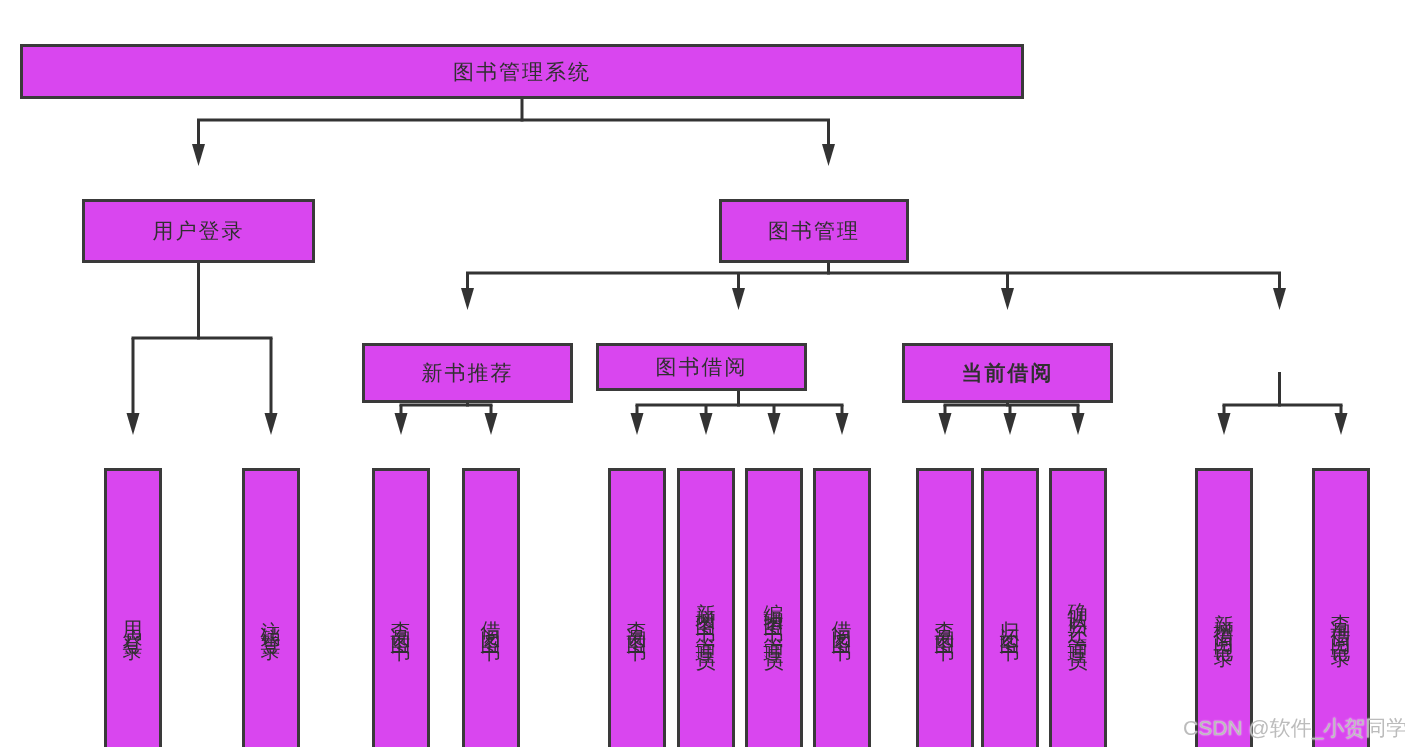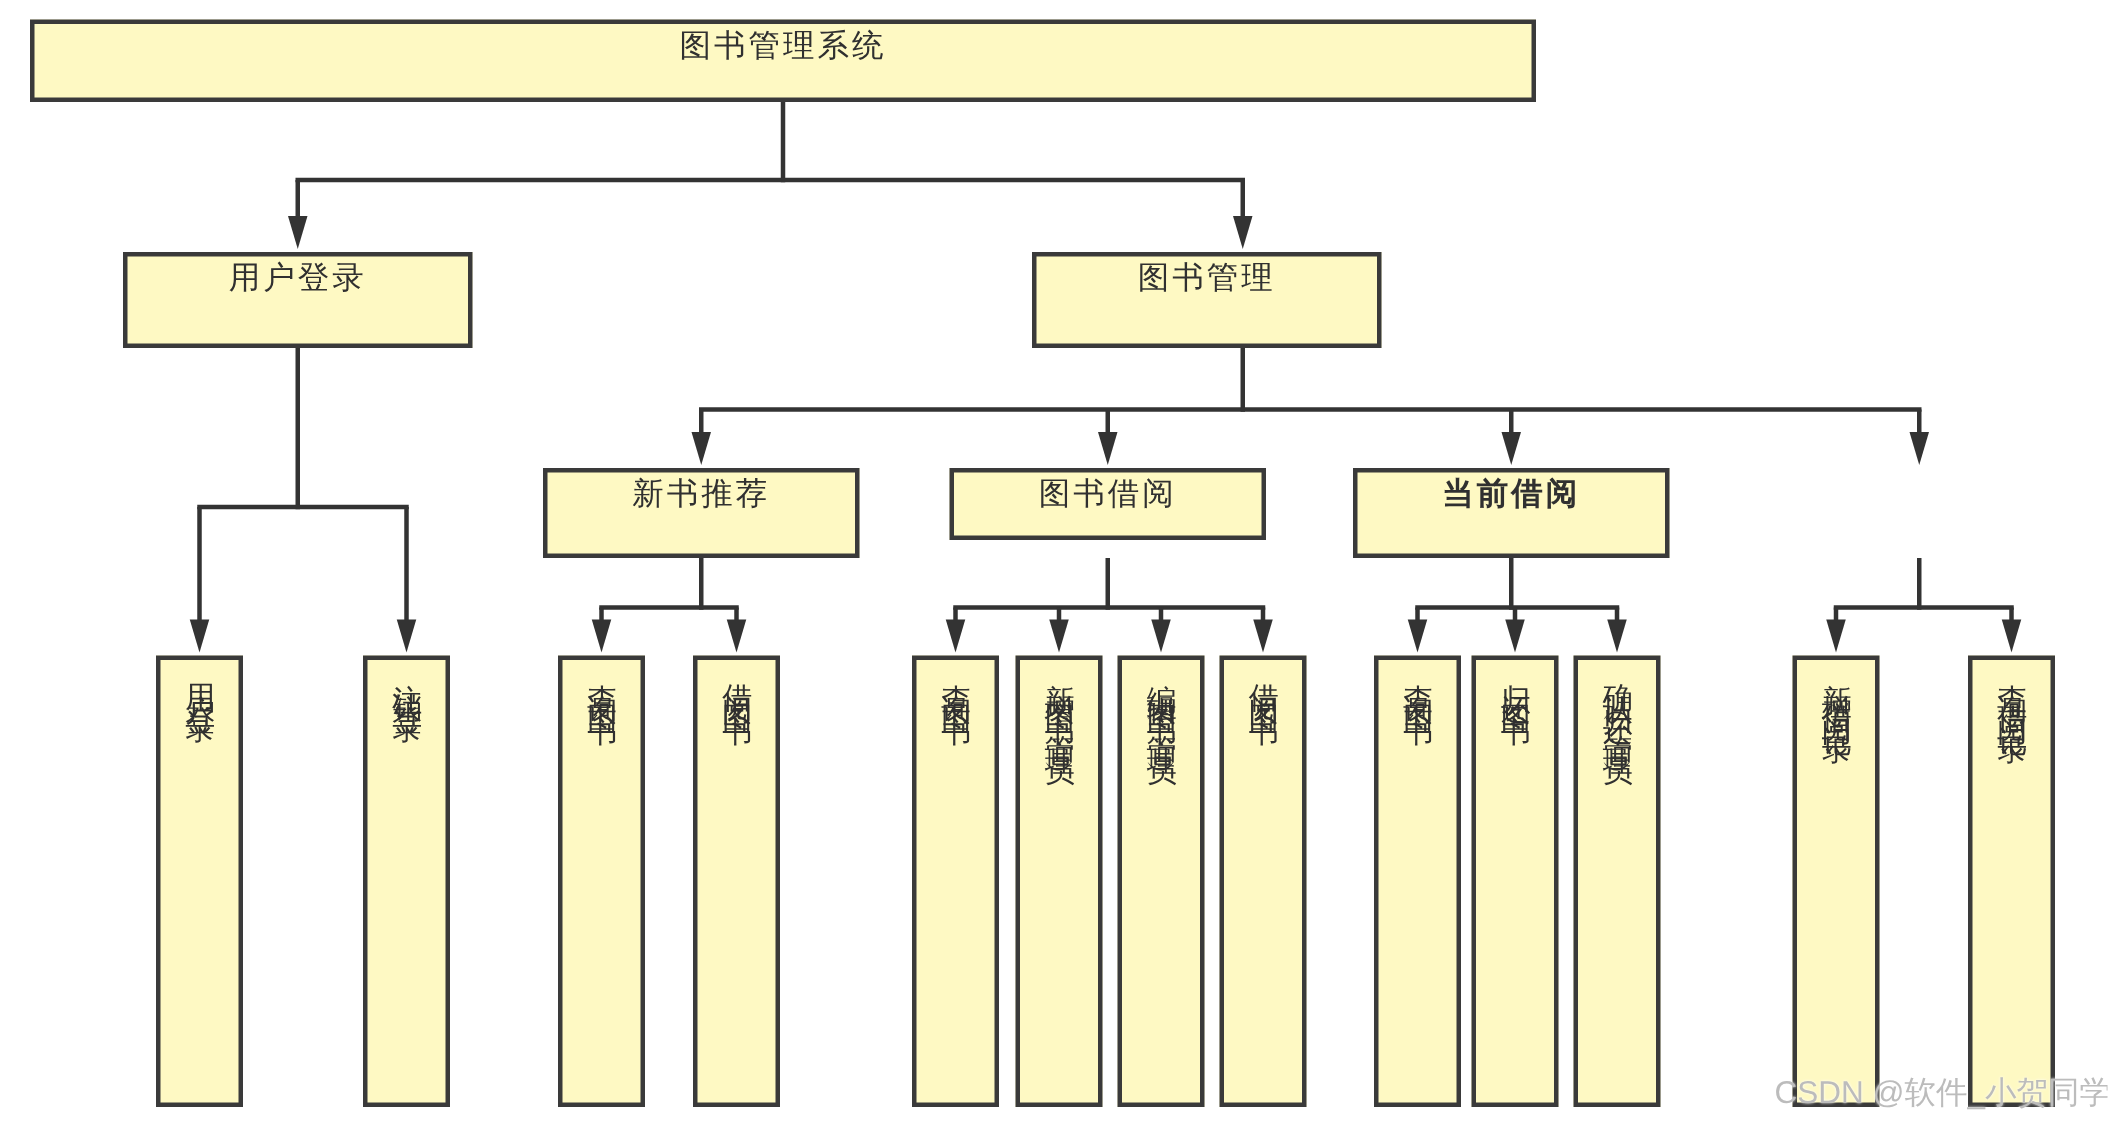--- a/index.html
+++ b/index.html
@@ -14,41 +14,42 @@
     width:1405px;height:747px;
     background:var(--background);
     font-family:"Liberation Sans","DejaVu Sans",sans-serif;
   }
   .stage{position:relative;width:1405px;height:747px;overflow:hidden;background:var(--background);}
   .wires{position:absolute;left:0;top:0;width:1405px;height:747px;}
   .wires line{stroke:var(--line);stroke-width:3;}
   .wires polygon{fill:var(--line);}
   .box{
     position:absolute;box-sizing:border-box;
-    background:#fef9c3;border:3px solid var(--box-border);
-    display:flex;justify-content:center;
+    background:#d946ef;border:3px solid var(--box-border);
+    display:flex;align-items:center;justify-content:center;
     color:var(--text);
+    margin-top:31px;
   }
   .h{font-size:21px;letter-spacing:2px;}
   .v{font-size:20px;}
   .v .label{
     writing-mode:vertical-rl;
     text-orientation:mixed;
     letter-spacing:7px;
     line-height:1.1;
     white-space:nowrap;
   }
   
   .n-root{left:20px;top:13px;width:1004px;height:55px;}
   
   .n-l1a{left:82px;top:168px;width:233px;height:64px;}
-  .n-l1b{left:688px;top:168px;width:233px;height:64px;}
+  .n-l1b{left:719px;top:168px;width:190px;height:64px;}
   
   .n-l2a{left:362px;top:312px;width:211px;height:60px;}
-  .n-l2b{left:633px;top:312px;width:211px;height:48px;font-family:Liberation Mono, monospace;}
+  .n-l2b{left:596px;top:312px;width:211px;height:48px;font-family:Liberation Mono, monospace;}
   .n-l2c{left:902px;top:312px;width:211px;height:60px;font-weight:bold;}
   .n-l2d{left:1174px;top:312px;width:211px;height:60px;}
   
   .leaf{top:437px;width:58px;height:301px;}
   .n-a1{left:104px;} .n-a2{left:242px;}
   .n-b1{left:372px;} .n-b2{left:462px;}
   .n-c1{left:608px;} .n-c2{left:677px;} .n-c3{left:745px;} .n-c4{left:813px;}
   .n-d1{left:916px;} .n-d2{left:981px;} .n-d3{left:1049px;}
   .n-e1{left:1195px;} .n-e2{left:1312px;}
   .watermark{

